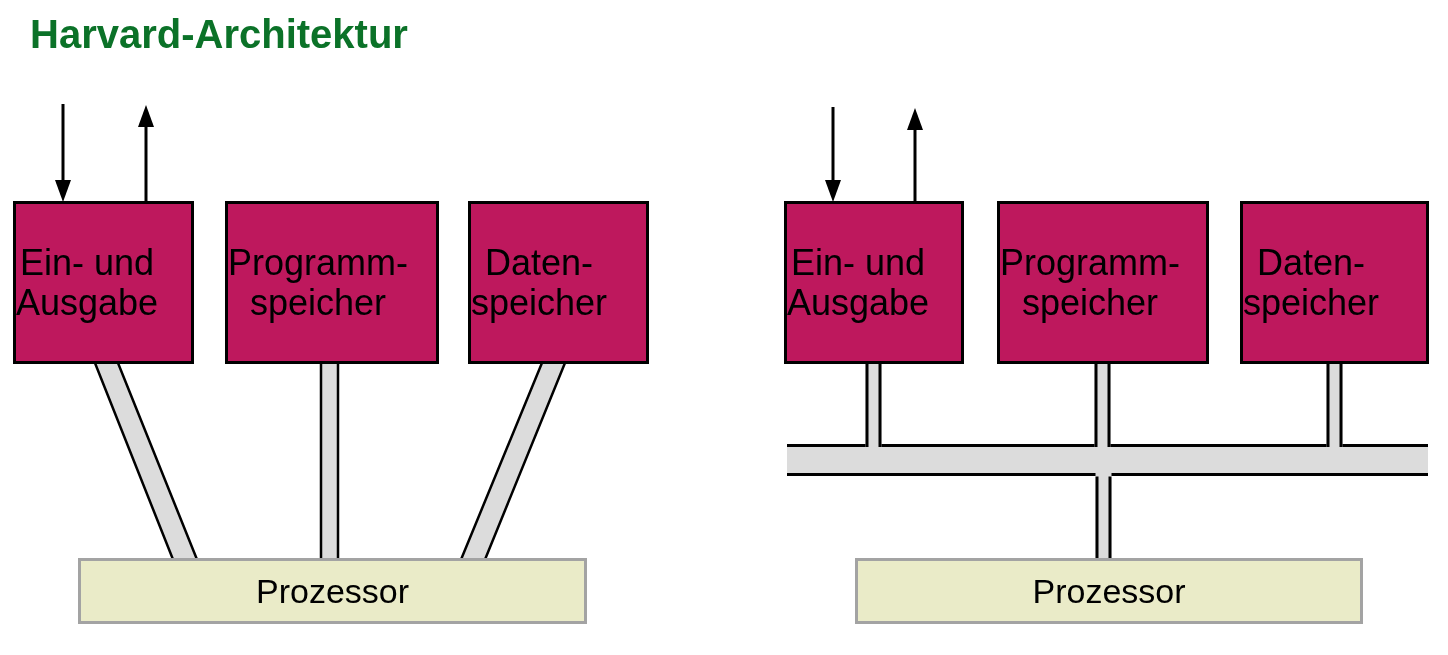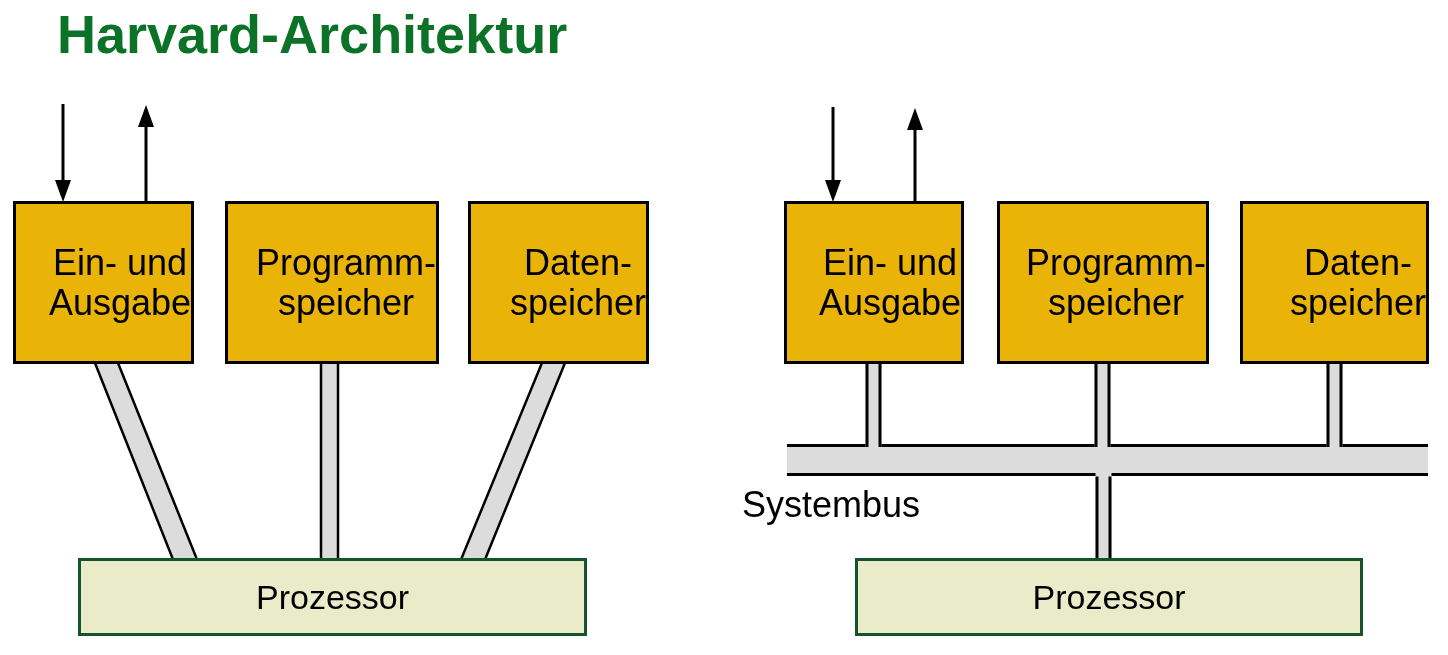--- a/index.html
+++ b/index.html
@@ -6,35 +6,35 @@
   .canvas{
     position:relative;
     width:1448px;height:655px;
     background:#ffffff;
     font-family:"Liberation Sans", sans-serif;
     overflow:hidden;
   }
   .wires{position:absolute;left:0;top:0;z-index:1;}
   .diagram-title{
     position:absolute;z-index:3;
-    font-size:54px;font-weight:bold;line-height:52px;
-    color:#0b7228;white-space:pre;margin-left:27px;
+    font-size:40px;font-weight:bold;line-height:52px;
+    color:#0b7228;white-space:pre;
   }
   .memory-box{
     position:absolute;z-index:2;box-sizing:border-box;
     top:201px;height:163px;
-    background:#eab308;border:3px solid #000;
-    display:flex;align-items:center;justify-content:flex-end;
+    background:#be185d;border:3px solid #000;
+    display:flex;align-items:center;justify-content:flex-start;
     text-align:center;font-size:36px;line-height:40px;color:#000;
     white-space:pre-line;
   }
   .processor-box{
     position:absolute;z-index:2;box-sizing:border-box;
-    top:558px;height:78px;
-    background:#eaebc8;border:3px solid #14532d;
+    top:558px;height:66px;
+    background:#eaebc8;border:3px solid #a3a3a3;
     display:flex;align-items:center;justify-content:center;
     font-size:34px;color:#000;
   }
   .bus-label{
     position:absolute;z-index:3;
     font-size:36px;color:#000;line-height:38px;
   }
 </style>
 </head>
 <body>
@@ -123,19 +123,18 @@
   </div>
   <div class="memory-box" style="left:997px;width:212px;">
     <span>Programm-
 speicher</span>
   </div>
   <div class="memory-box" style="left:1240px;width:189px;">
     <span>Daten-
 speicher</span>
   </div>
 
-  <div class="bus-label" style="left:742px;top:486px;">Systembus</div>
 
   <div class="processor-box" style="left:855px;width:508px;">
     <span>Prozessor</span>
   </div>
 
 </div>
 
 </body></html>

